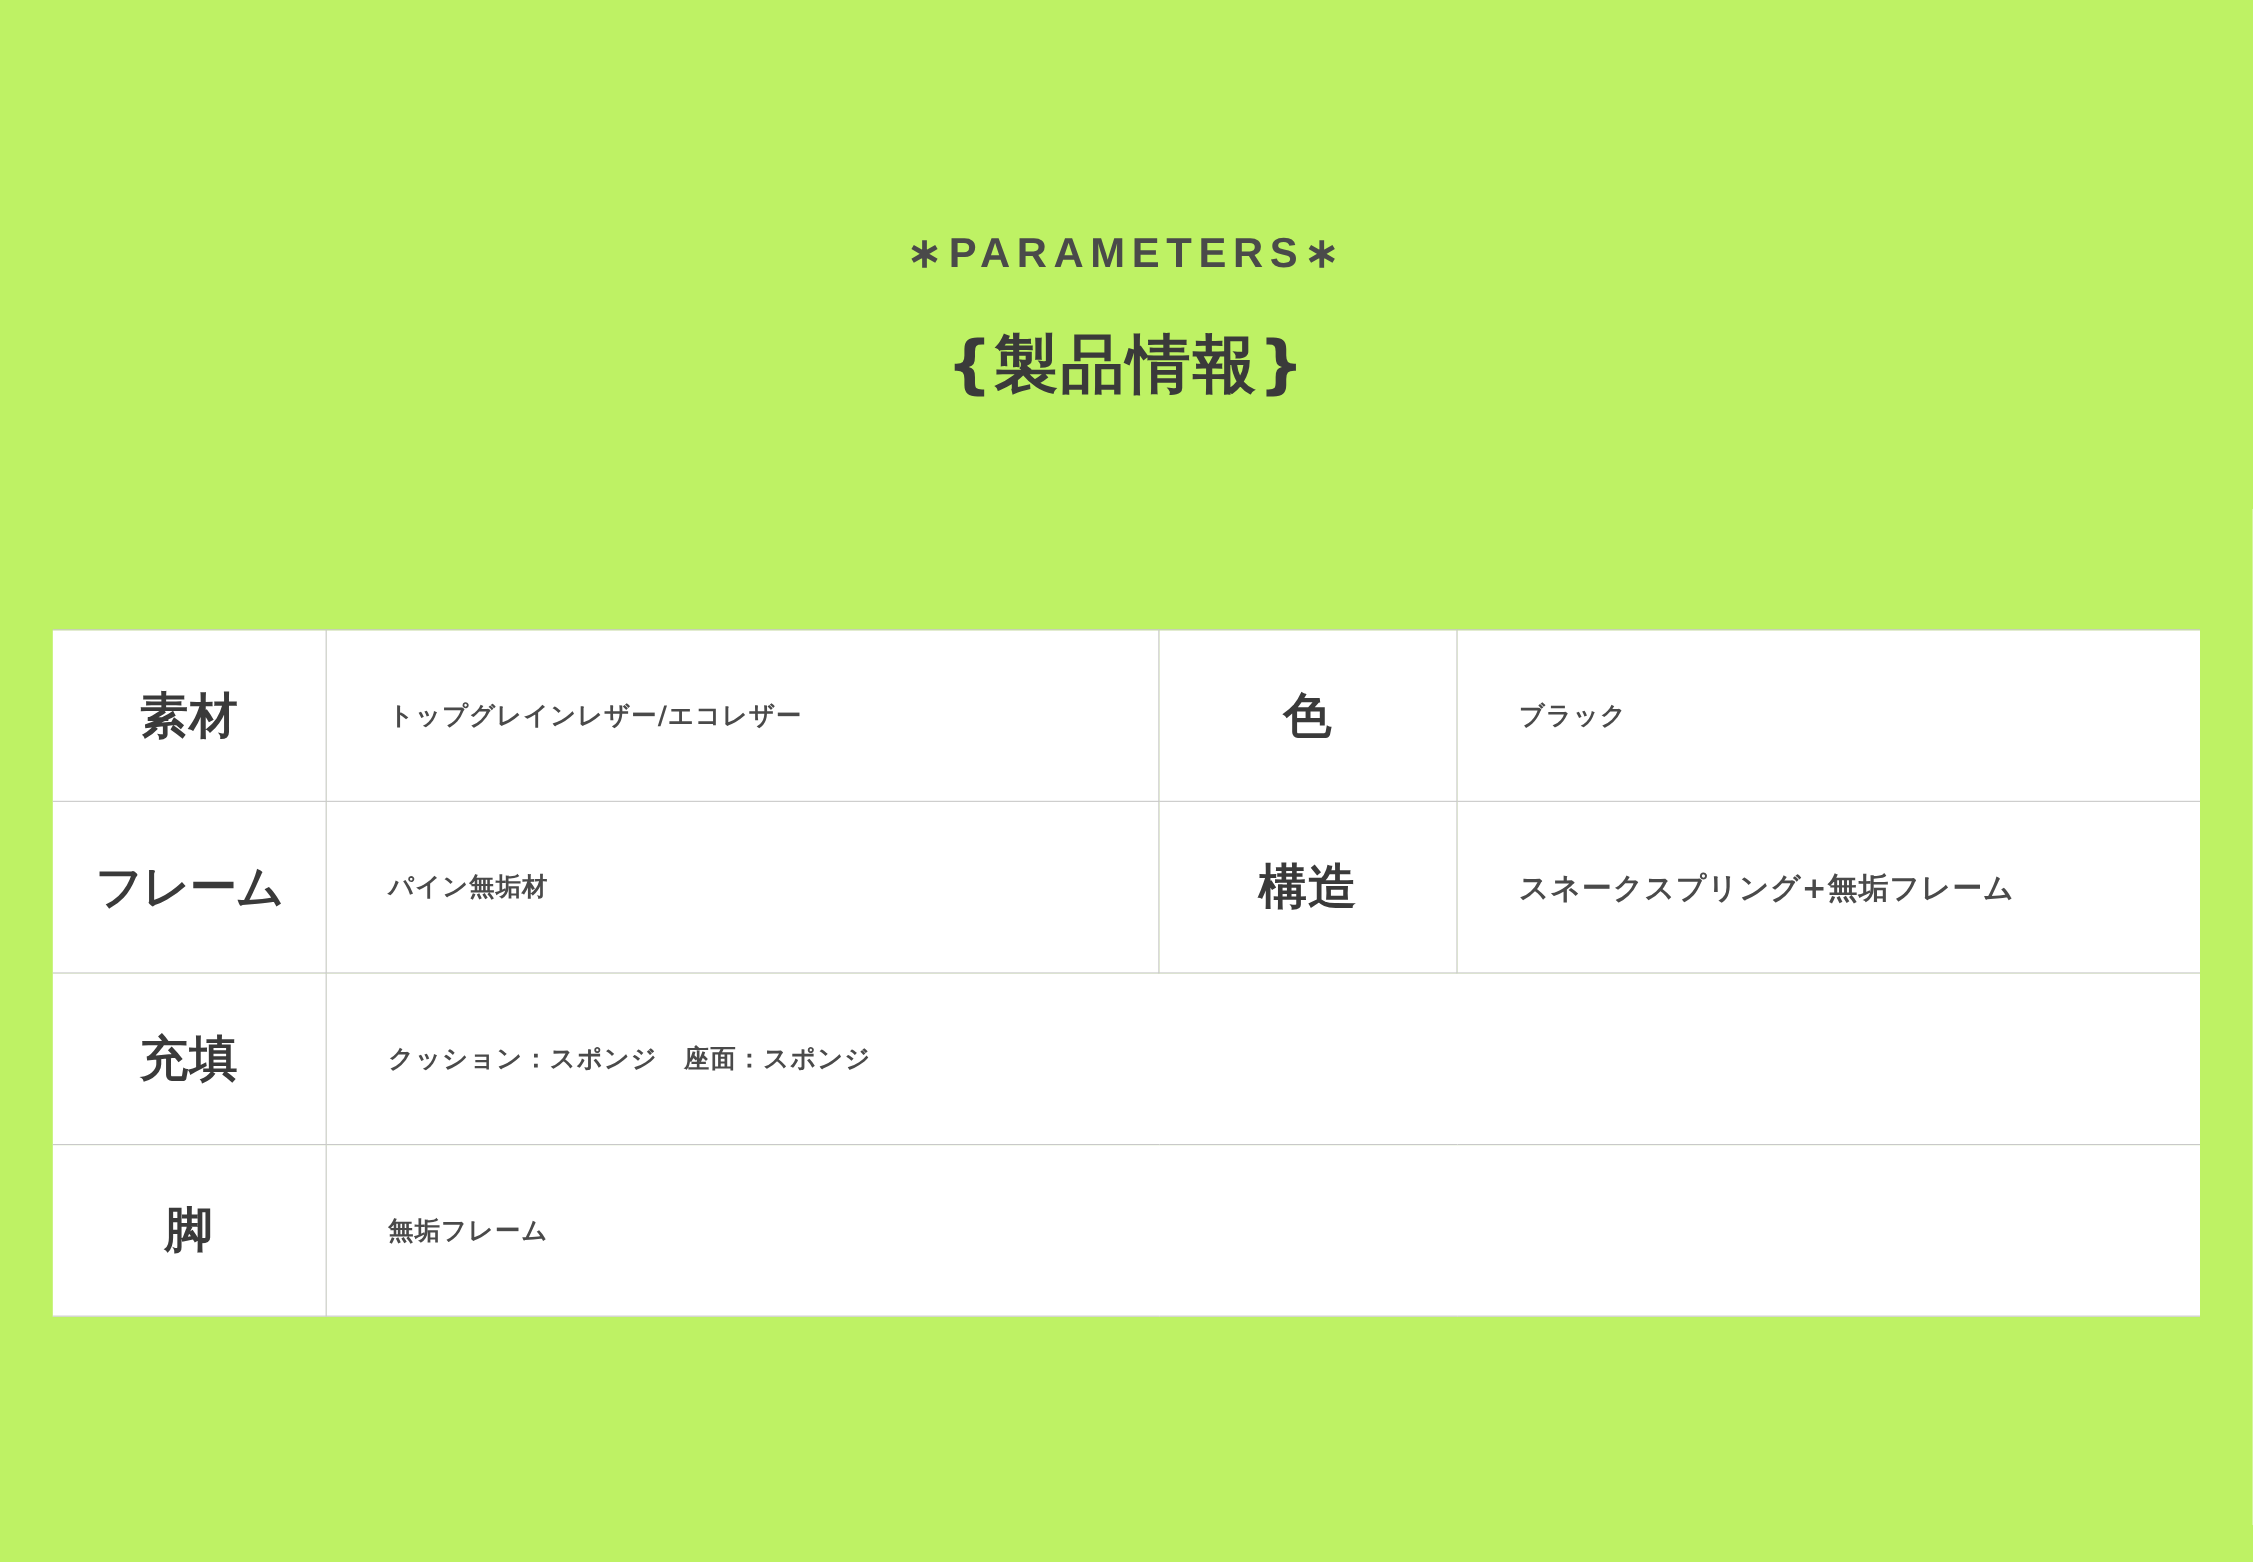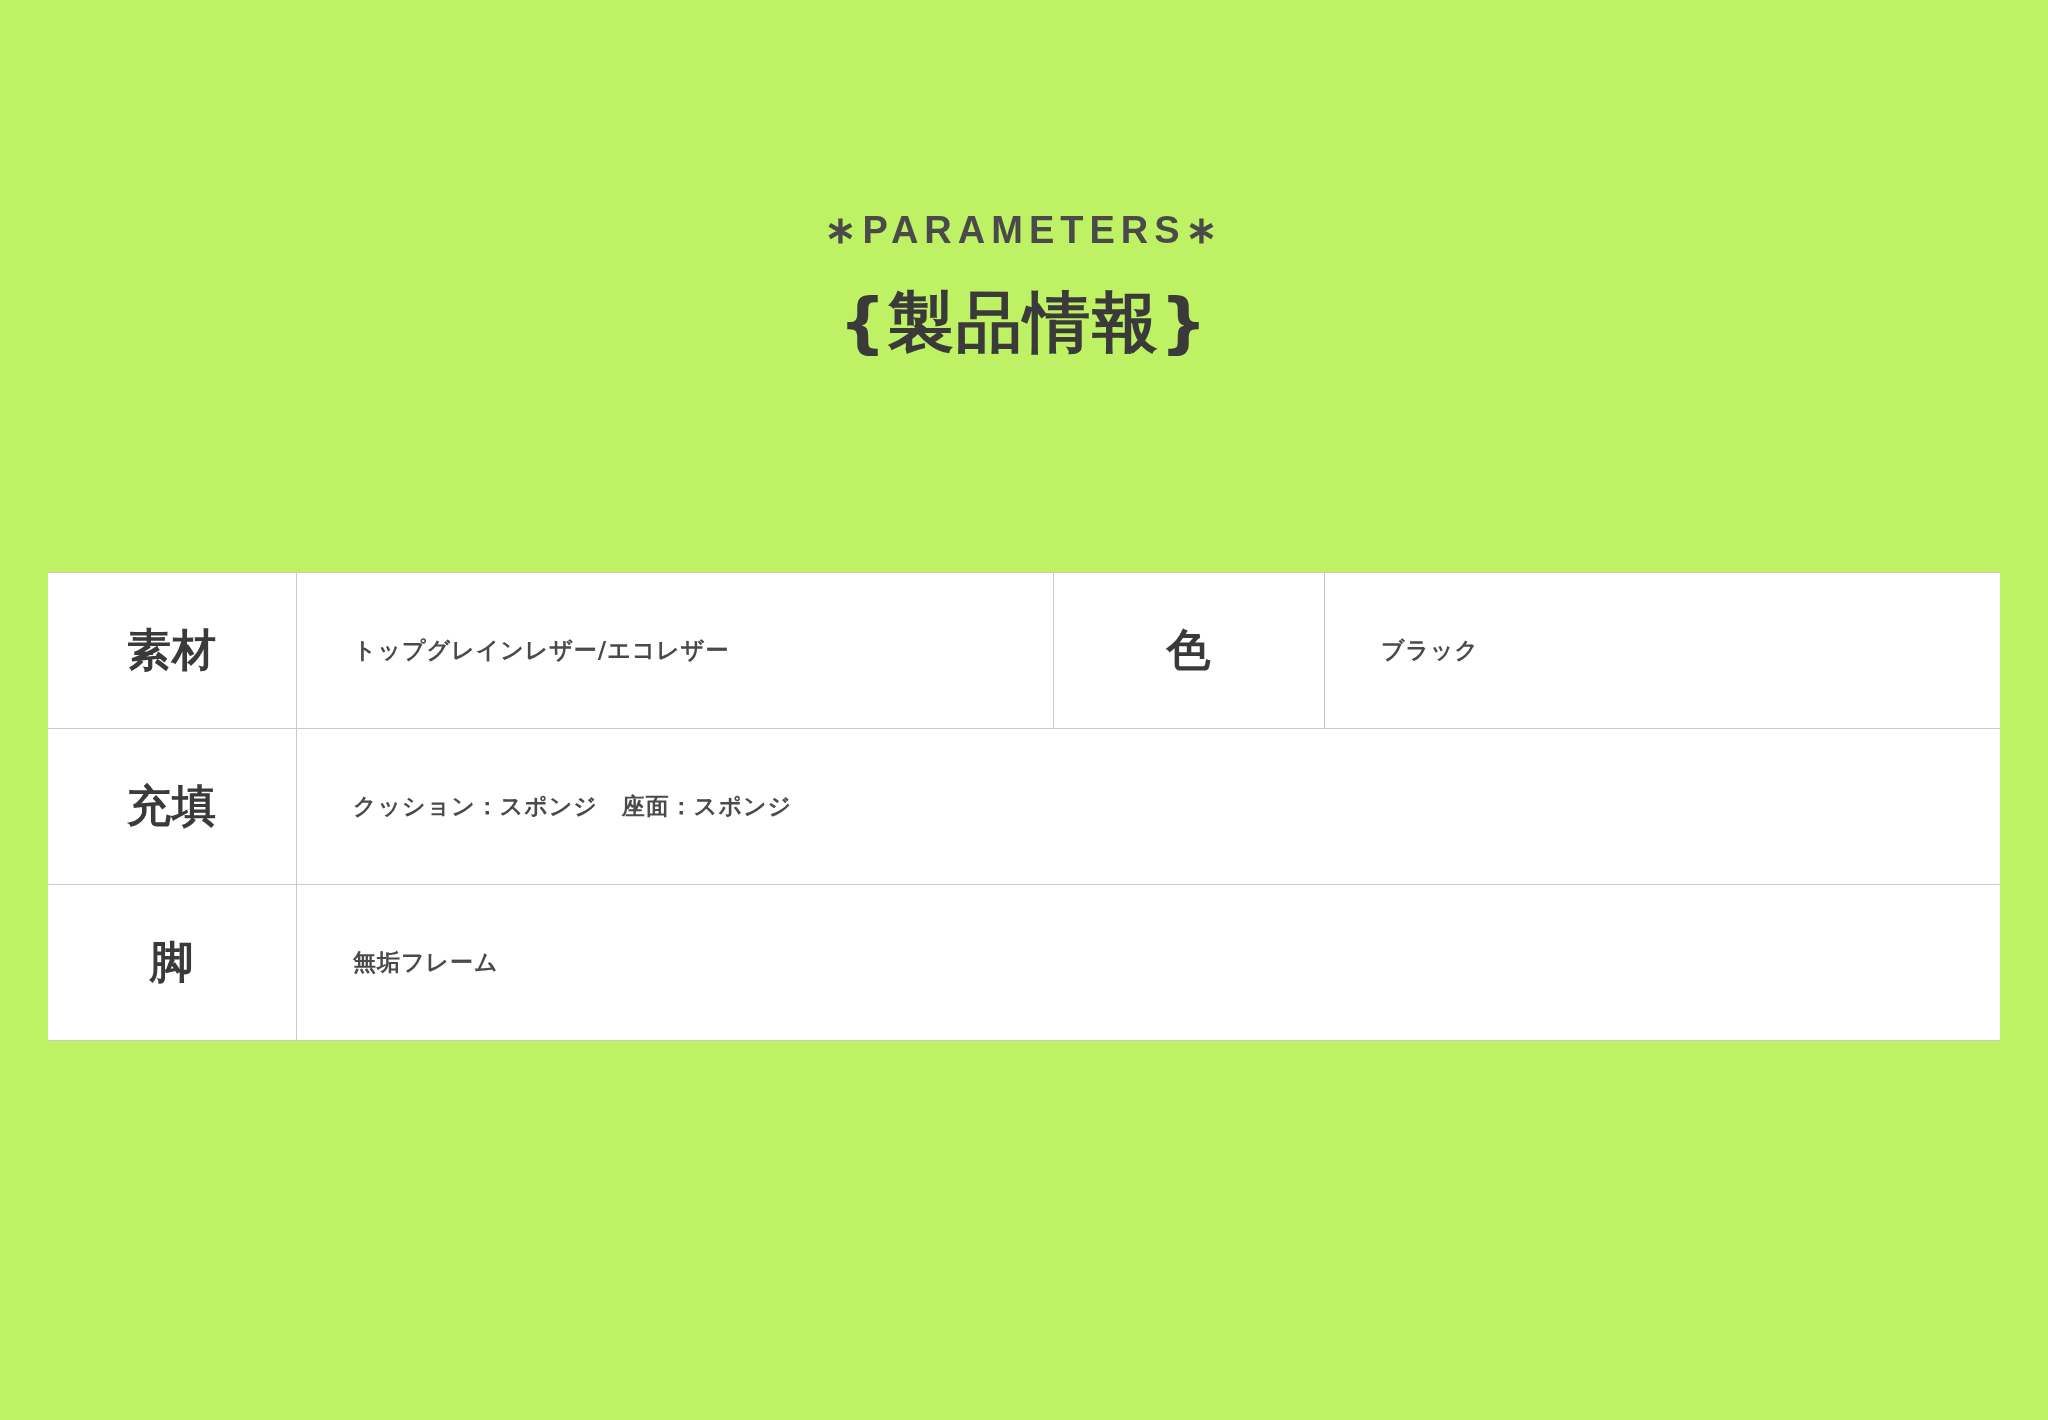--- a/index.html
+++ b/index.html
@@ -29,23 +29,23 @@
     padding-top: 208px;
   }
   .eyebrow {
     font-family: "Liberation Sans", sans-serif;
     font-size: 38px;
     font-weight: bold;
     letter-spacing: 6px;
     color: #4a4a4a;
   }
   .title {
-    margin-top: 26px;
+    margin-top: 40px;
     font-family: "DejaVu Sans", sans-serif;
-    font-size: 66px;
+    font-size: 58px;
     font-weight: bold;
     letter-spacing: 2px;
     color: #3a3a3a;
   }
 
   
   .table-wrap {
     position: absolute;
     left: 48px;
     top: 572px;
@@ -116,20 +116,26 @@
   <div class="table-wrap">
     <table class="spec">
       <tbody>
         <tr>
           <td class="col-label lbl">素材</td>
           <td class="col-value1 val">トップグレインレザー/エコレザー</td>
           <td class="col-label2 lbl">色</td>
           <td class="col-value2 val">ブラック</td>
         </tr>
         <tr>
+          <td class="col-label lbl tight">フレーム</td>
+          <td class="col-value1 val">パイン無垢材</td>
+          <td class="col-label2 lbl">構造</td>
+          <td class="col-value2 val small">スネークスプリング+無垢フレーム</td>
+        </tr>
+        <tr>
           <td class="col-label lbl">充填</td>
           <td class="val" colspan="3">クッション：スポンジ　座面：スポンジ</td>
         </tr>
         <tr>
           <td class="col-label lbl">脚</td>
           <td class="val" colspan="3">無垢フレーム</td>
         </tr>
       </tbody>
     </table>
   </div>

